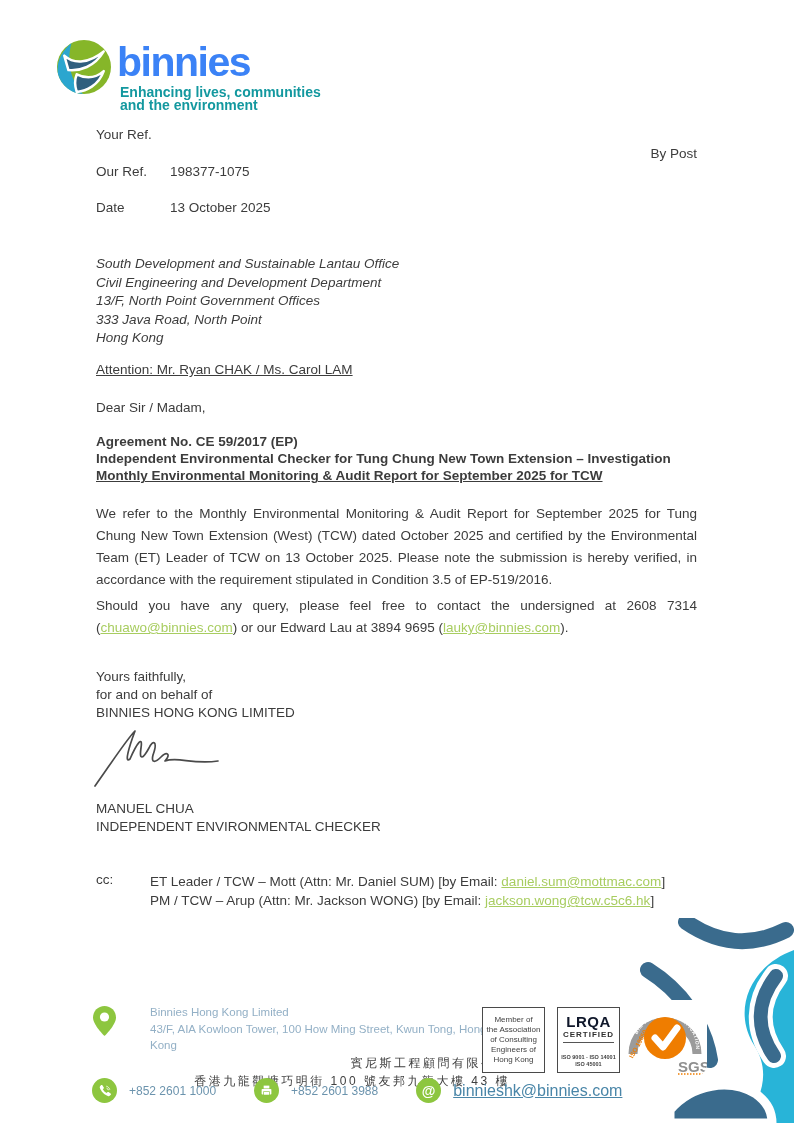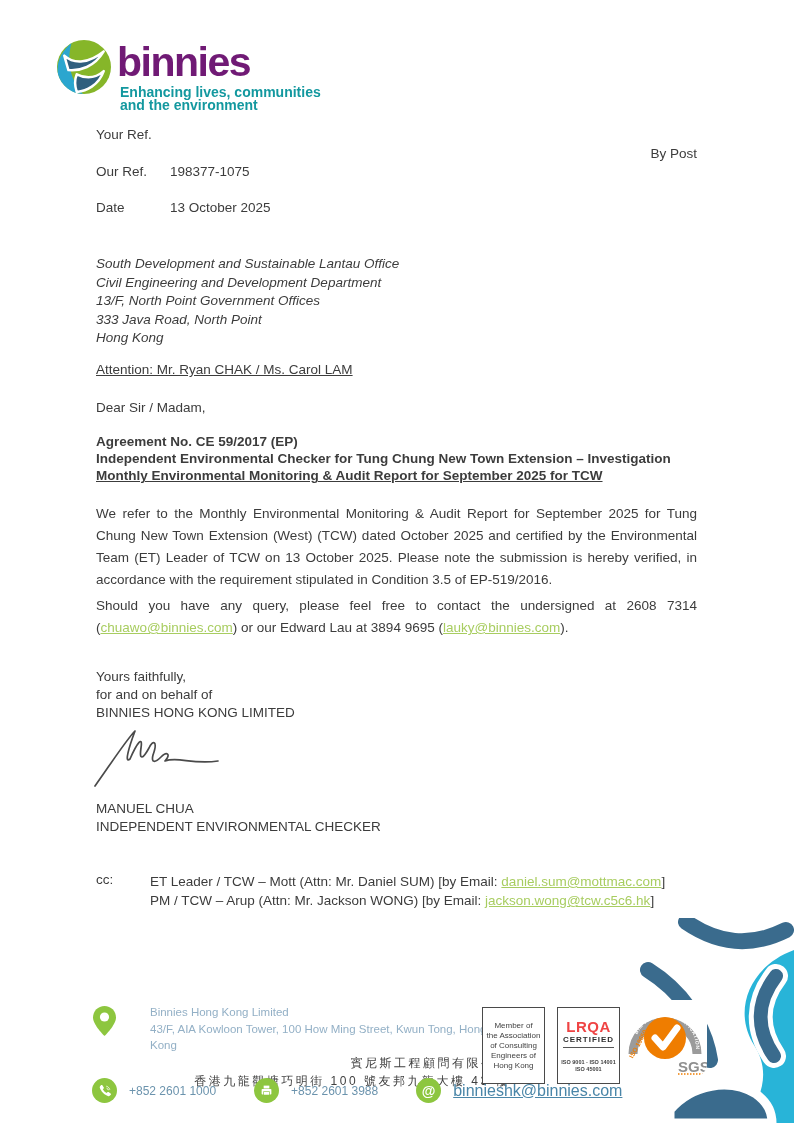--- a/index.html
+++ b/index.html
@@ -16,21 +16,21 @@
   }
   .abs { position: absolute; }
 
   
   .logo-wrap { top: 40px; left: 57px; display: flex; align-items: flex-start; }
   .logo-mark { width: 54px; height: 54px; }
   .logo-text { margin-left: 6px; margin-top: 2px; }
   .brand-word {
     font-family: "Liberation Sans", sans-serif;
     font-weight: 700; font-size: 41px; line-height: 40px;
-    color: #701a75; letter-spacing: -1.5px;
+    color: #3b82f6; letter-spacing: -1.5px;
   }
   .tagline { margin-top: 4px; margin-left: 3px; font-size: 14px; font-weight: 700;
     line-height: 12.5px; color: #13989f; }
 
   
   .content { left: 96px; width: 601px; }
   .meta-row { display: flex; }
   .meta-label { width: 74px; flex: 0 0 74px; }
   .by-post { top: 146px; text-align: right; }
 
@@ -68,27 +68,27 @@
     background: #8dc63f; color: #ffffff;
     display: flex; align-items: center; justify-content: center;
     flex: 0 0 25px;
   }
   .contact-txt { color: #6b93ad; font-size: 12px; margin: 0 38px 0 12px; }
   .contact-txt:last-child { margin-right: 0; }
   a.f-email { color: #4a86a8; font-size: 16px; text-decoration: underline; margin-left: 12px; }
 
   .badge-box {
     border: 1px solid #4a4a4a; background: #ffffff;
-    width: 63px; height: 77px; text-align: center;
+    width: 63px; height: 66px; text-align: center;
     display: flex; flex-direction: column; align-items: center; justify-content: center;
     z-index: 3;
   }
   .acehk { top: 1007px; left: 482px; font-size: 8px; line-height: 10px; color: #3f3f3f; padding: 2px; }
   .lrqa  { top: 1007px; left: 557px; }
-  .lrqa .t1 { font-size: 15px; font-weight: 700; letter-spacing: 0.5px; color: #ef4444; }
+  .lrqa .t1 { font-size: 15px; font-weight: 700; letter-spacing: 0.5px; color: #0f172a; }
   .lrqa .t2 { font-size: 8px; font-weight: 700; letter-spacing: 1px; color: #2f2f2f;
               border-bottom: 1px solid #555; padding-bottom: 3px; margin-bottom: 11px; }
   .lrqa .t3 { font-size: 5.5px; font-weight: 700; color: #3f3f3f; line-height: 7px; }
   .sgs-badge { top: 1000px; left: 623px; z-index: 3; background: #ffffff; border-radius: 12px; }
 
   .swirl { right: 0; bottom: 0; z-index: 1; }
   .z2 { z-index: 2; }
 </style>
 </head>
 <body>

